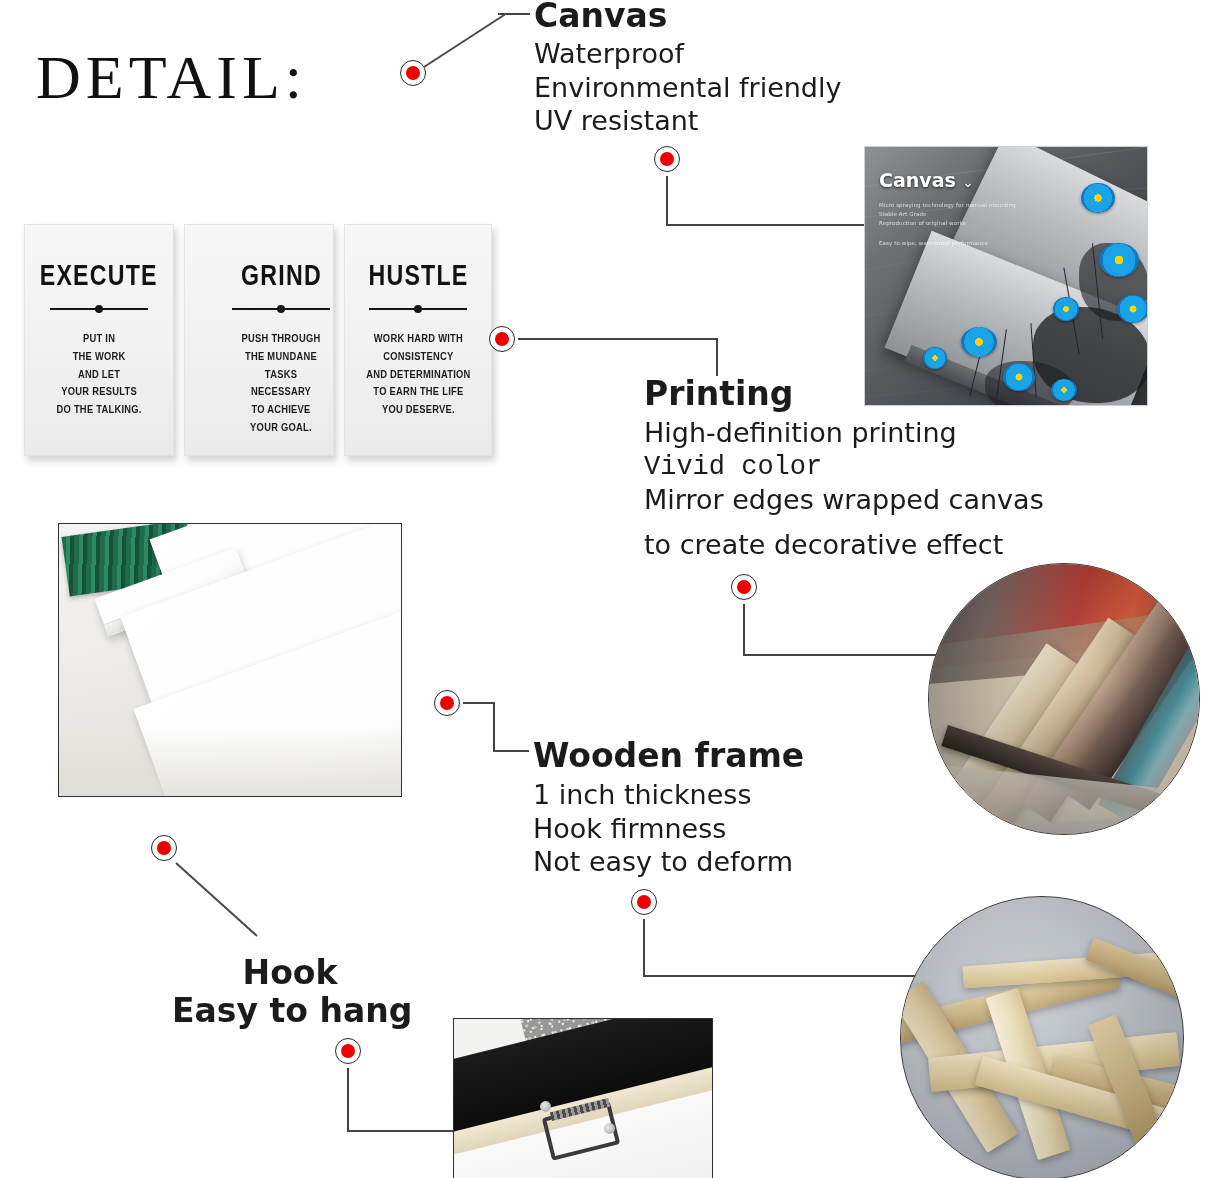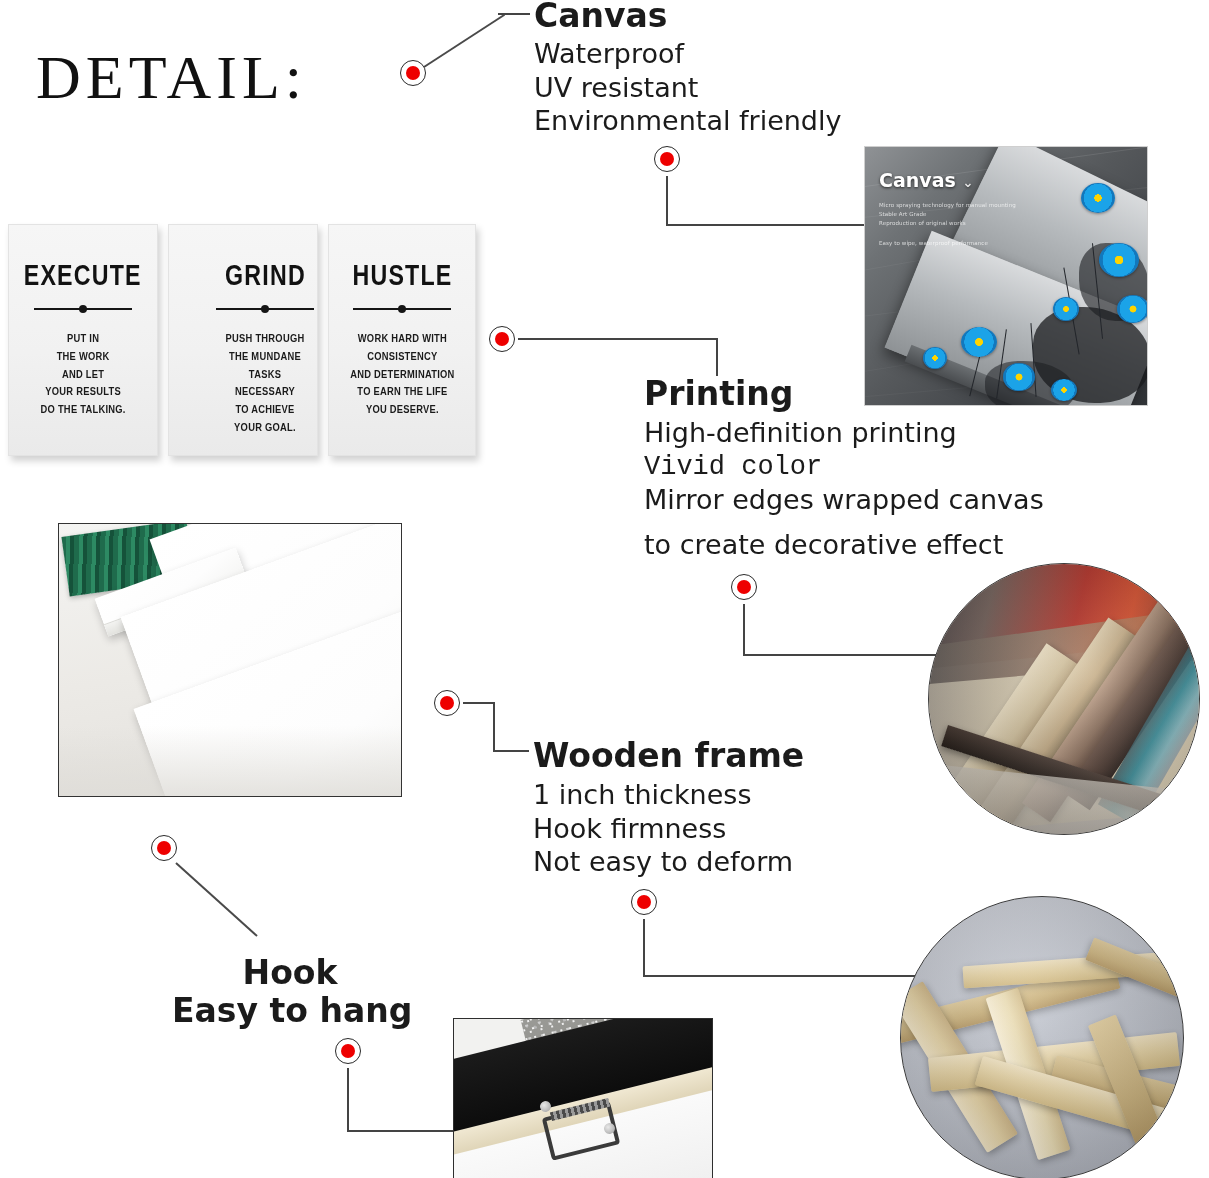--- a/index.html
+++ b/index.html
@@ -60,21 +60,21 @@
   .lnh{height:2px;}
   .lnv{width:2px;}
   .diag{
     height:2px;
     background:#4a4a4a;
     transform-origin:0 50%;
   }
 
   
   #triptych{
-    left:8px;top:224px;width:468px;height:238px;
+    left:24px;top:224px;width:468px;height:238px;
   }
   .panel{
     position:absolute;top:0;height:232px;
     background:linear-gradient(180deg,#f6f6f6 0%,#f1f1f1 55%,#eaeaea 100%);
     border:1px solid #e3e3e3;
     box-shadow:3px 5px 7px rgba(0,0,0,.18);
     box-sizing:border-box;
     display:flex;flex-direction:column;align-items:center;
   }
   .panel.p1{left:0px;width:150px;}
@@ -219,22 +219,22 @@
 
   <div class="abs dot" style="left:400px;top:60px;">
       <i></i>
     </div>
   <div class="abs diag" style="left:424px;top:66px;width:96px;transform:rotate(-33deg);"></div>
   <div class="abs ln lnh" style="left:498px;top:13px;width:32px;"></div>
 
   <div class="abs callout" style="left:534px;top:-2px;">
     <div class="head">Canvas</div>
     <div class="line" style="margin-top:6px;">Waterproof</div>
+    <div class="line" style="margin-top:5px;">Environmental friendly</div>
     <div class="line" style="margin-top:5px;">UV resistant</div>
-    <div class="line" style="margin-top:5px;">Environmental friendly</div>
   </div>
 
   <div class="abs dot" style="left:654px;top:146px;">
       <i></i>
     </div>
   <div class="abs ln lnv" style="left:666px;top:176px;height:50px;"></div>
   <div class="abs ln lnh" style="left:666px;top:224px;width:198px;"></div>
 
   <div class="abs" id="photo-canvas-blue">
 

